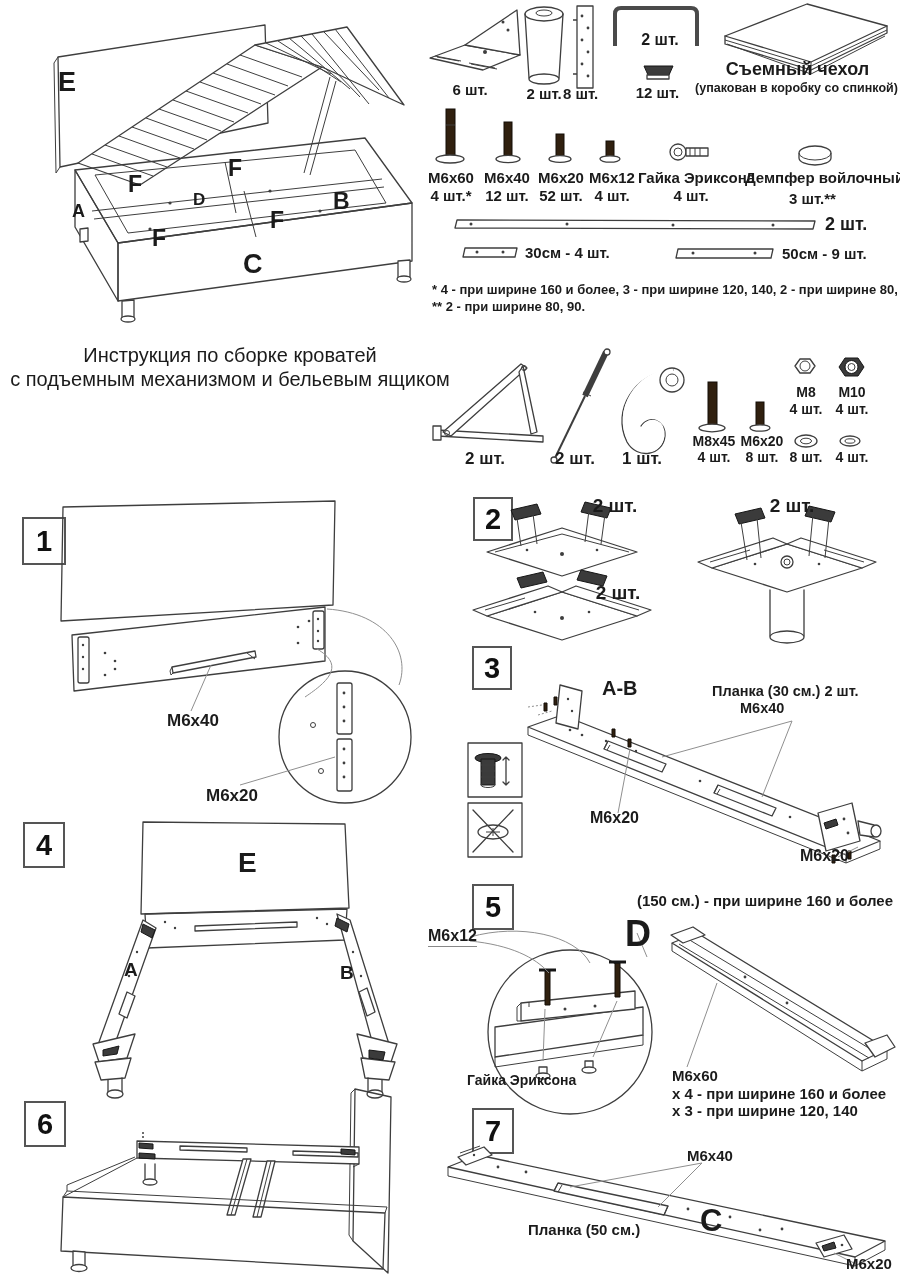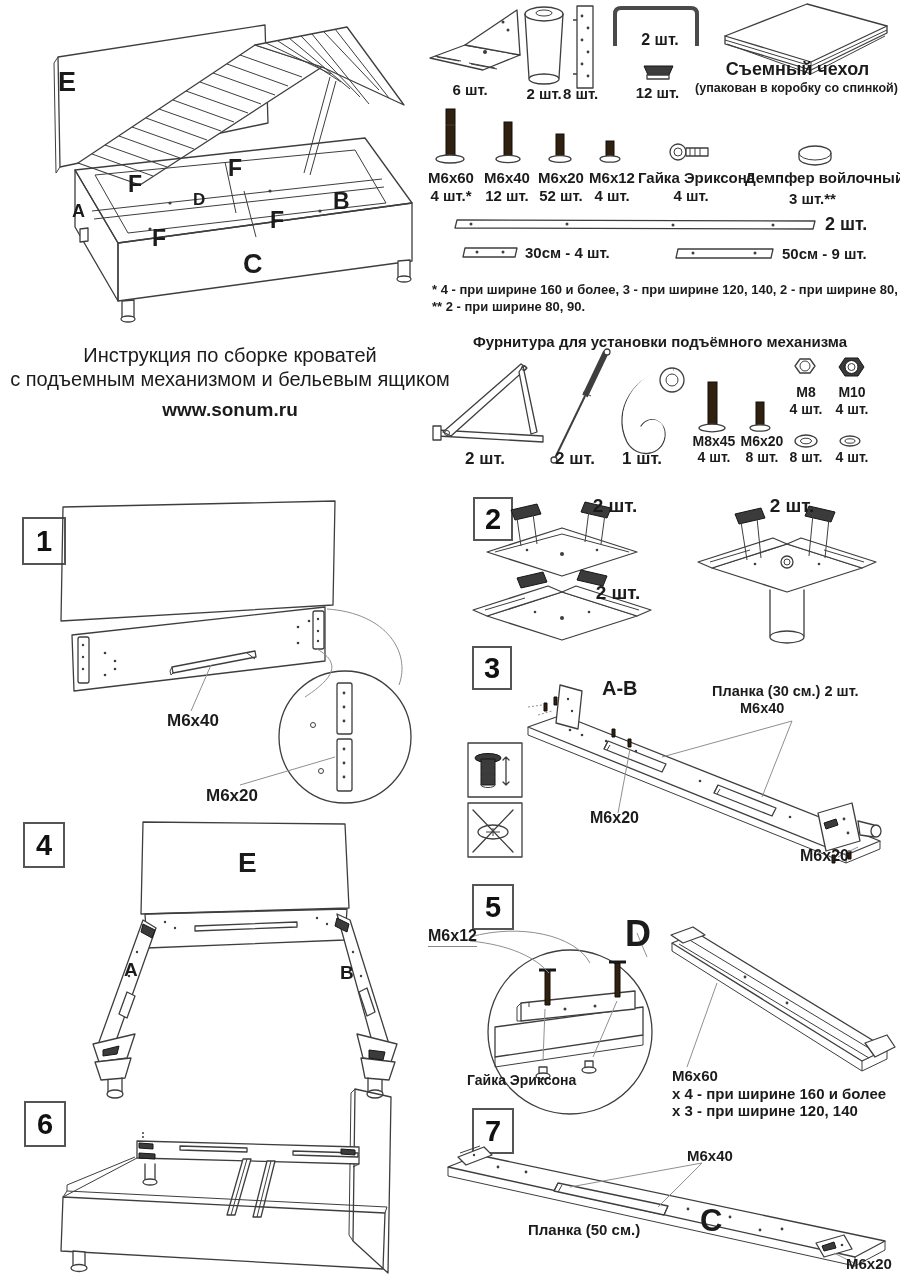--- a/index.html
+++ b/index.html
@@ -64,21 +64,20 @@
   <div class="lbl" style="left:228px;top:156px;font-size:23px">F</div>
   <div class="lbl" style="left:152px;top:226px;font-size:23px">F</div>
   <div class="lbl" style="left:270px;top:208px;font-size:23px">F</div>
   <div class="lbl" style="left:72px;top:202px;font-size:18px">A</div>
   <div class="lbl" style="left:333px;top:189px;font-size:23px">B</div>
   <div class="lbl" style="left:193px;top:191px;font-size:17px">D</div>
   <div class="lbl" style="left:243px;top:250px;font-size:27px">C</div>
 
   <div class="lbl reg c" style="left:20px;top:345px;width:420px;font-size:20px">Инструкция по сборке кроватей</div>
   <div class="lbl reg c" style="left:10px;top:369px;width:440px;font-size:20px">с подъемным механизмом и бельевым ящиком</div>
-  <div class="lbl c" style="left:20px;top:400px;width:420px;font-size:19px">www.sonum.ru</div>
 
   <svg class="abs" style="left:425px;top:0px" width="475" height="100" viewBox="0 0 475 100">
     <g>
       <path class="fw" d="M5,58 L58,70 L95,55 L40,45 Z"></path>
       <path class="fw" d="M40,45 L92,10 L95,55 Z"></path>
       <path class="ln2" d="M12,57 L34,61 M44,63 L70,68" stroke-width="3" stroke="#fff"></path>
       <path class="ln2" d="M10,56 L36,61 M46,64 L72,69"></path>
       <circle class="hole" cx="78" cy="22" r="1.5"></circle>
         <circle class="hole" cx="83" cy="30" r="1.5"></circle>
       <circle class="hole" cx="60" cy="52" r="2"></circle>
@@ -181,21 +180,20 @@
       <circle class="hole" cx="268" cy="43" r="1.5"></circle>
         <circle class="hole" cx="330" cy="43" r="1.5"></circle>
     </g>
   </svg>
   <div class="lbl" style="left:825px;top:215px;font-size:18px">2 шт.</div>
   <div class="lbl" style="left:525px;top:245px;font-size:15px">30см - 4 шт.</div>
   <div class="lbl" style="left:782px;top:246px;font-size:15px">50см - 9 шт.</div>
   <div class="lbl" style="left:432px;top:283px;font-size:13px">* 4 - при ширине 160 и более, 3 - при ширине 120, 140, 2 - при ширине 80, 90.</div>
   <div class="lbl" style="left:432px;top:300px;font-size:13px">** 2 - при ширине 80, 90.</div>
 
-  <div class="lbl c" style="left:430px;top:334px;width:460px;font-size:15px">Фурнитура для установки подъёмного механизма</div>
   <svg class="abs" style="left:425px;top:348px" width="475" height="120" viewBox="0 0 475 120">
     <g>
       <path class="fw" d="M12,82 L118,88 L118,94 L12,88 Z"></path>
       <path class="fw" d="M18,84 L96,16 L102,20 L26,88 Z"></path>
       <path class="fw" d="M98,18 L112,84 L106,86 L94,24 Z"></path>
       <circle class="ln2" cx="99" cy="20" r="2.5" fill="#fff"></circle>
       <circle class="ln2" cx="22" cy="85" r="2.5" fill="#fff"></circle>
       <path class="fw" d="M8,78 L16,78 L16,92 L8,92 Z"></path>
     </g>
     <g>
@@ -475,20 +473,21 @@
       <path class="lead" d="M120,134 L118,186 M192,126 L168,182"></path>
       <path class="fw" d="M114,192 L122,192 L122,200 L114,200 Z"></path>
         <ellipse class="fw" cx="118" cy="201" rx="7" ry="3"></ellipse>
       <path class="fw" d="M160,186 L168,186 L168,194 L160,194 Z"></path>
         <ellipse class="fw" cx="164" cy="195" rx="7" ry="3"></ellipse>
     </g>
     <path class="lead" d="M45,62 C95,48 150,60 165,88 M45,66 C85,70 110,82 124,98"></path>
     <path class="lead" d="M212,58 L222,82"></path>
     <path class="lead" d="M262,192 L292,108"></path>
   </svg>
+  <div class="lbl r" style="left:600px;top:893px;width:293px;font-size:15px">(150 см.) - при ширине 160 и более</div>
   <div class="lbl" style="left:428px;top:928px;font-size:16px;border-bottom:1px solid #888;padding-bottom:1px">M6x12</div>
   <div class="lbl" style="left:625px;top:915px;font-size:36px">D</div>
   <div class="lbl" style="left:467px;top:1073px;font-size:14px">Гайка Эриксона</div>
   <div class="lbl" style="left:672px;top:1068px;font-size:15px">M6x60</div>
   <div class="lbl" style="left:672px;top:1086px;font-size:15px">х 4 - при ширине 160 и более</div>
   <div class="lbl" style="left:672px;top:1103px;font-size:15px">х 3 - при ширине 120, 140</div>
 
   <div class="stepbox" style="left:24px;top:1101px;width:38px;height:42px">6</div>
   <svg class="abs" style="left:15px;top:1085px" width="430" height="195" viewBox="0 0 430 195">
     <g>

